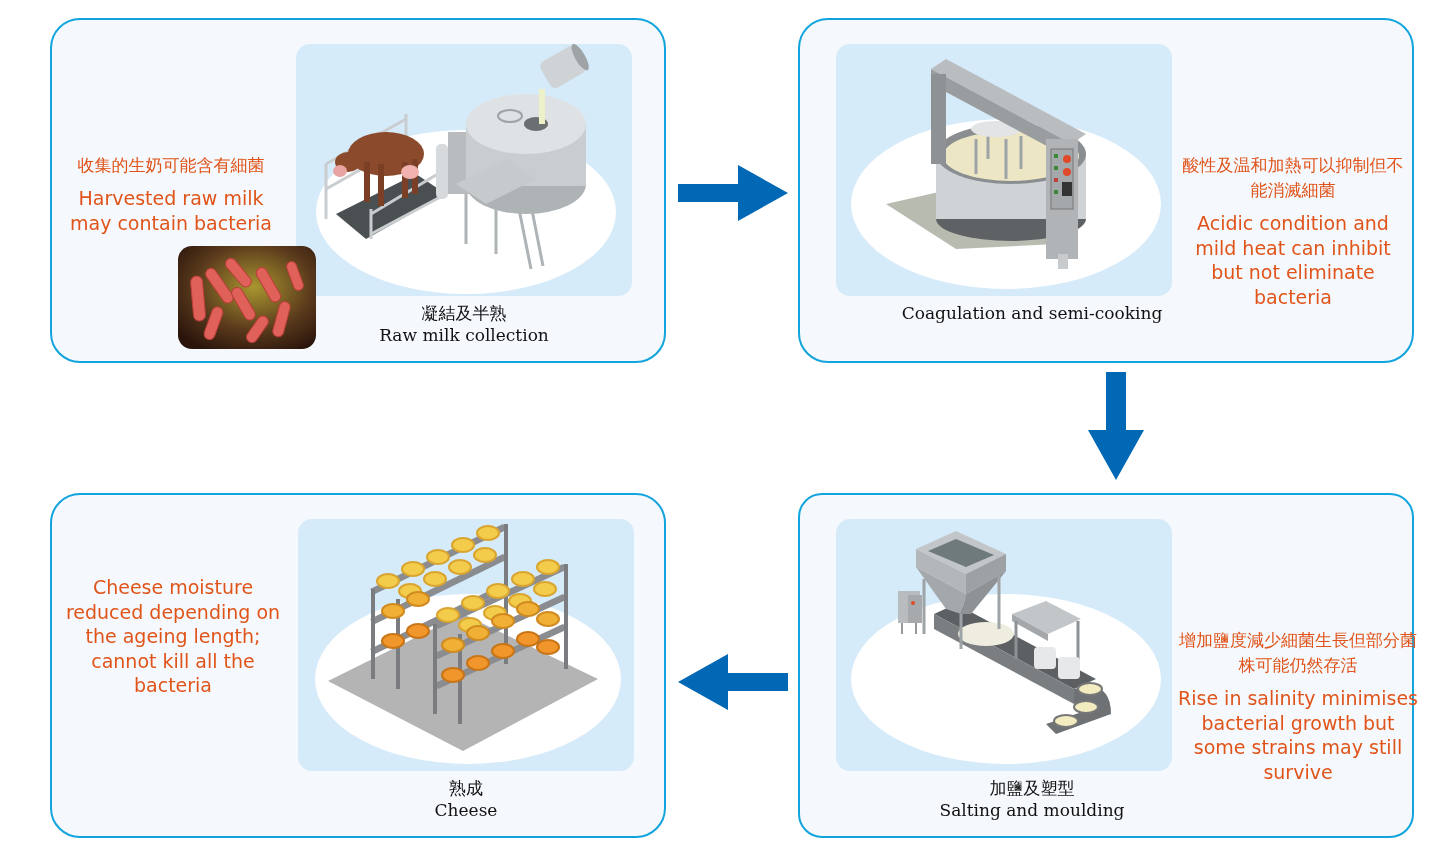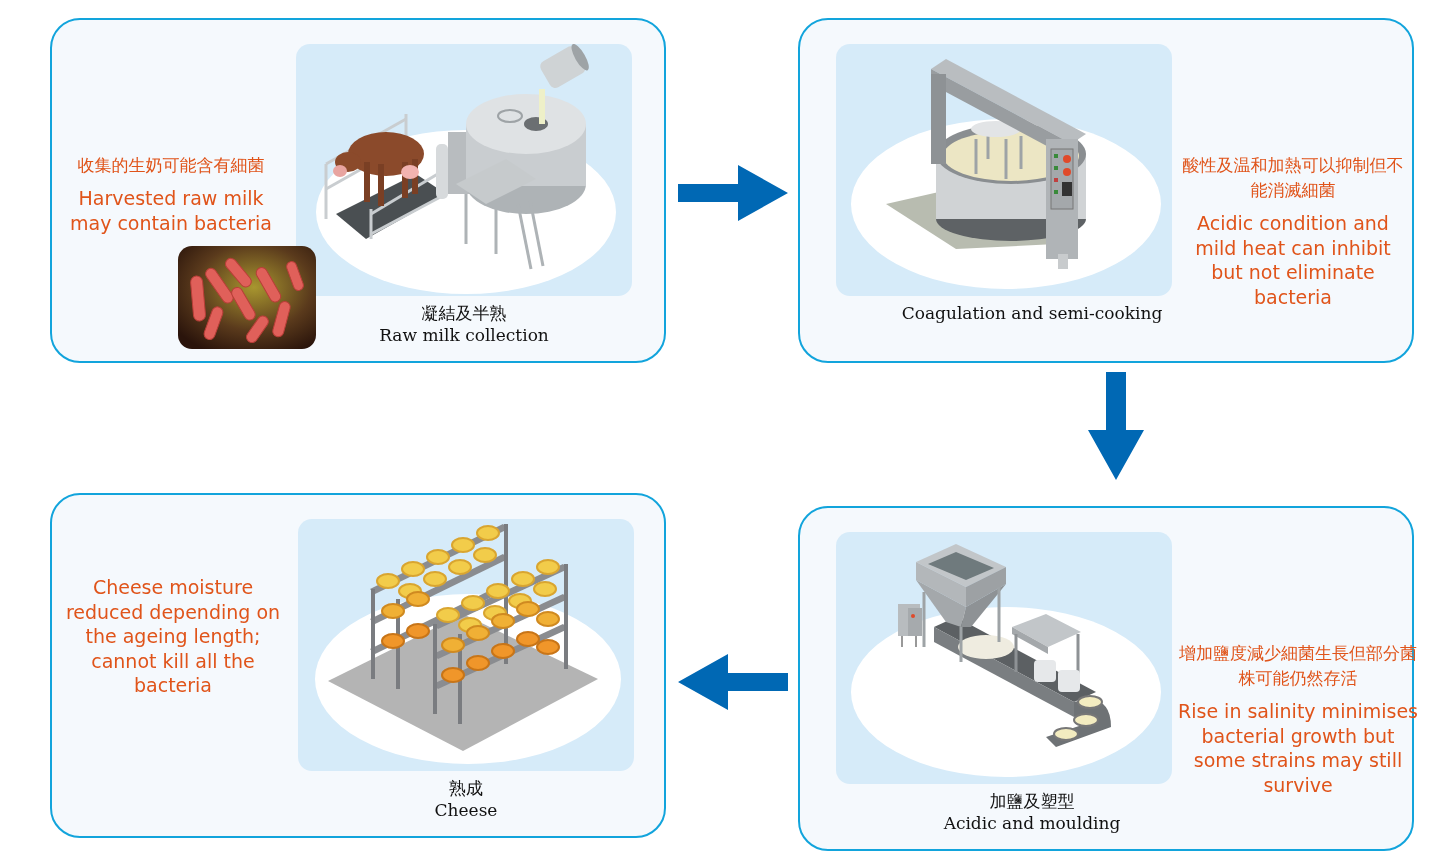--- a/index.html
+++ b/index.html
@@ -6,21 +6,21 @@
   body {
     width: 1452px; height: 851px; background: #ffffff; position: relative; overflow: hidden;
     font-family: "DejaVu Sans", sans-serif;
   }
   .panel {
     position: absolute; width: 616px; height: 345px;
     background: #f5f9fd; border: 2px solid #12a4dc; border-radius: 30px; box-sizing: border-box;
   }
   #p1 { left: 50px; top: 18px; }
   #p2 { left: 798px; top: 18px; }
-  #p3 { left: 798px; top: 506px; }
+  #p3 { left: 798px; top: 493px; border-radius: 24px; }
   #p4 { left: 50px; top: 493px; }
 
   .illus {
     position: absolute; width: 336px; height: 252px; background: #d6ebf9; border-radius: 14px; overflow: hidden;
   }
   .illus svg { width: 100%; height: 100%; display: block; }
   #p1 .illus { left: 244px; top: 24px; }
   #p2 .illus { left: 36px; top: 24px; }
   #p3 .illus { left: 36px; top: 24px; }
   #p4 .illus { left: 246px; top: 24px; }
@@ -222,21 +222,21 @@
       <ellipse cx="250" cy="188" rx="12" ry="6" fill="#f3ecc0" stroke="#777" stroke-width="2"></ellipse>
       <ellipse cx="230" cy="202" rx="12" ry="6" fill="#f3ecc0" stroke="#777" stroke-width="2"></ellipse>
     </svg>
   </div>
   <div class="note">
     <div class="note-zh">增加鹽度減少細菌生長但部分菌株可能仍然存活</div>
     <div class="note-en">Rise in salinity minimises bacterial growth but some strains may still survive</div>
   </div>
   <div class="caption">
     <div class="caption-zh">加鹽及塑型</div>
-    <div class="caption-en">Acidic and moulding</div>
+    <div class="caption-en">Salting and moulding</div>
   </div>
 </div>
 
 <div class="panel" id="p4">
   <div class="note">
     <div class="note-en">Cheese moisture reduced depending on the ageing length; cannot kill all the bacteria</div>
   </div>
   <div class="illus">
     <svg viewBox="0 0 336 252">
       <ellipse cx="170" cy="160" rx="153" ry="85" fill="#ffffff"></ellipse>

